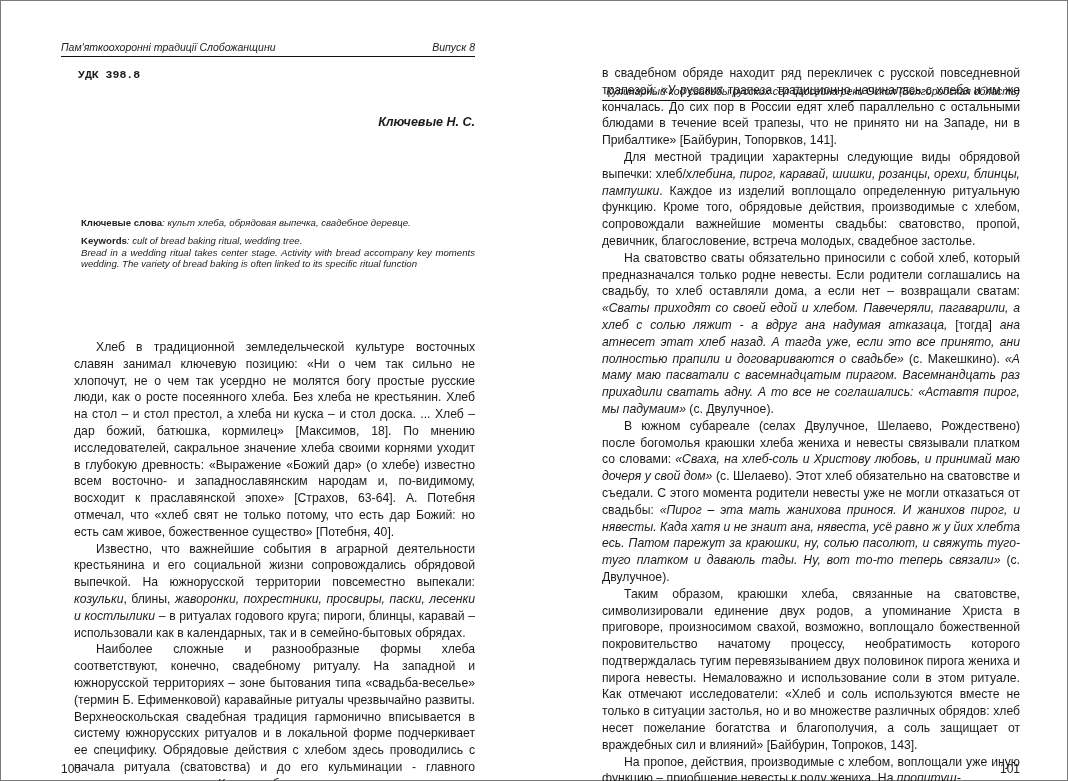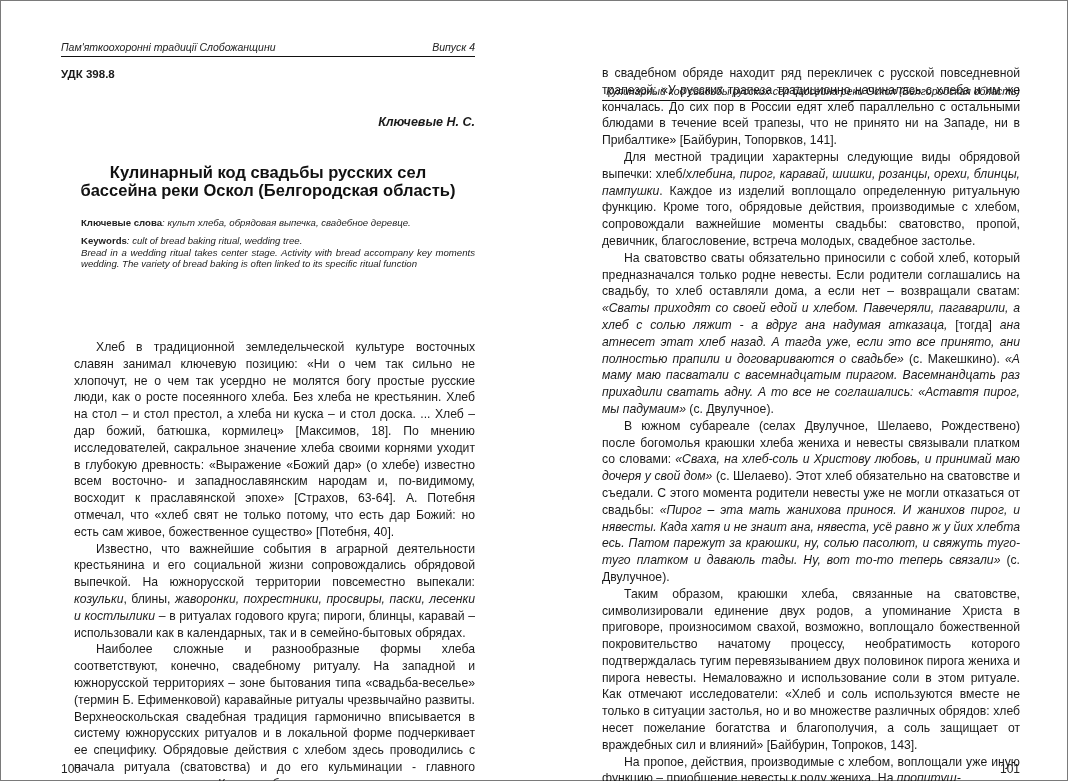--- a/index.html
+++ b/index.html
@@ -17,21 +17,21 @@
 
   .run-head {
     position: absolute; top: 40px; left: 0; right: 0; height: 15px;
     border-bottom: 1px solid #111; font-style: italic; font-size: 10.5px; color: #222;
   }
   .run-head .l { position: absolute; left: 0; top: 0; white-space: nowrap; }
   .run-head .r { position: absolute; right: 0; top: 0; white-space: nowrap; }
   .page.right .run-head { top: 40px; margin-top: 44px; }
   .page.right .run-head .r { right: 0; }
 
-  .udk { position: absolute; top: 67px; left: 0; font-weight: bold; font-size: 11.5px; }
+  .udk { position: absolute; top: 67px; left: 17px; font-weight: bold; font-size: 11.5px; font-family: Liberation Mono, monospace; }
   .author { position: absolute; top: 114px; right: 0; font-weight: bold; font-style: italic; font-size: 12.5px; }
   .title {
     position: absolute; top: 162px; left: 0; right: 0; text-align: center;
     font-weight: bold; font-size: 16.5px; line-height: 18px; color: #111;
   }
   .abstract {
     position: absolute; top: 216px; left: 20px; right: 0;
     font-size: 9.6px; line-height: 11.3px; font-style: italic; text-align: justify; color: #222;
   }
   .abstract p { margin: 0; }
@@ -54,28 +54,24 @@
   .page.right .folio { right: 0; }
 </style>
 </head>
 <body>
 
 <div class="frame">
 
   <div class="page left">
     <div class="run-head">
       <span class="l">Пам'яткоохоронні традиції Слобожанщини</span>
-      <span class="r">Випуск 4</span>
+      <span class="r">Випуск 8</span>
     </div>
     <div class="udk">УДК 398.8</div>
     <div class="author">Ключевые Н. С.</div>
-    <div class="title">
-      <div>Кулинарный код свадьбы русских сел</div>
-      <div>бассейна реки Оскол (Белгородская область)</div>
-    </div>
     <div class="abstract">
       <p><span class="kw">Ключевые слова</span><span class="kwv">: культ хлеба, обрядовая выпечка, свадебное деревце.</span></p>
       <div class="gap"></div>
       <p><span class="kw">Keywords</span><span class="kwv">: cult of bread baking ritual, wedding tree.</span></p>
       <p>Bread in a wedding ritual takes center stage. Activity with bread accompany key moments wedding. The variety of bread baking is often linked to its specific ritual function</p>
     </div>
     <div class="body-text" id="left-body">
         <p><span>Хлеб в традиционной земледельческой культуре восточных славян занимал ключевую позицию: «Ни о чем так сильно не хлопочут, не о чем так усердно не молятся богу простые русские люди, как о росте посеянного хлеба. Без хлеба не крестьянин. Хлеб на стол – и стол престол, а хлеба ни куска – и стол доска. ... Хлеб – дар божий, батюшка, кормилец» [Максимов, 18]. По мнению исследователей, сакральное значение хлеба своими корнями уходит в глубокую древность: «Выражение «Божий дар» (о хлебе) известно всем восточно- и западнославянским народам и, по-видимому, восходит к праславянской эпохе» [Страхов, 63-64]. А. Потебня отмечал, что «хлеб свят не только потому, что есть дар Божий: но есть сам живое, божественное существо» [Потебня, 40].</span></p>
         <p><span>Известно, что важнейшие события в аграрной деятельности крестьянина и его социальной жизни сопровождались обрядовой выпечкой. На южнорусской территории повсеместно выпекали: </span><em>козульки</em><span>, блины, </span><em>жаворонки, похрестники, просвиры, паски, лесенки и костлылики</em><span> – в ритуалах годового круга; пироги, блинцы, каравай – использовали как в календарных, так и в семейно-бытовых обрядах.</span></p>
         <p><span>Наиболее сложные и разнообразные формы хлеба соответствуют, конечно, свадебному ритуалу. На западной и южнорусской территориях – зоне бытования типа «свадьба-веселье» (термин Б. Ефименковой) каравайные ритуалы чрезвычайно развиты. Верхнеоскольская свадебная традиция гармонично вписывается в систему южнорусских ритуалов и в локальной форме подчеркивает ее специфику. Обрядовые действия с хлебом здесь проводились с начала ритуала (сватовства) и до его кульминации - главного застолья в доме жениха. Культ хлеба</span></p>

